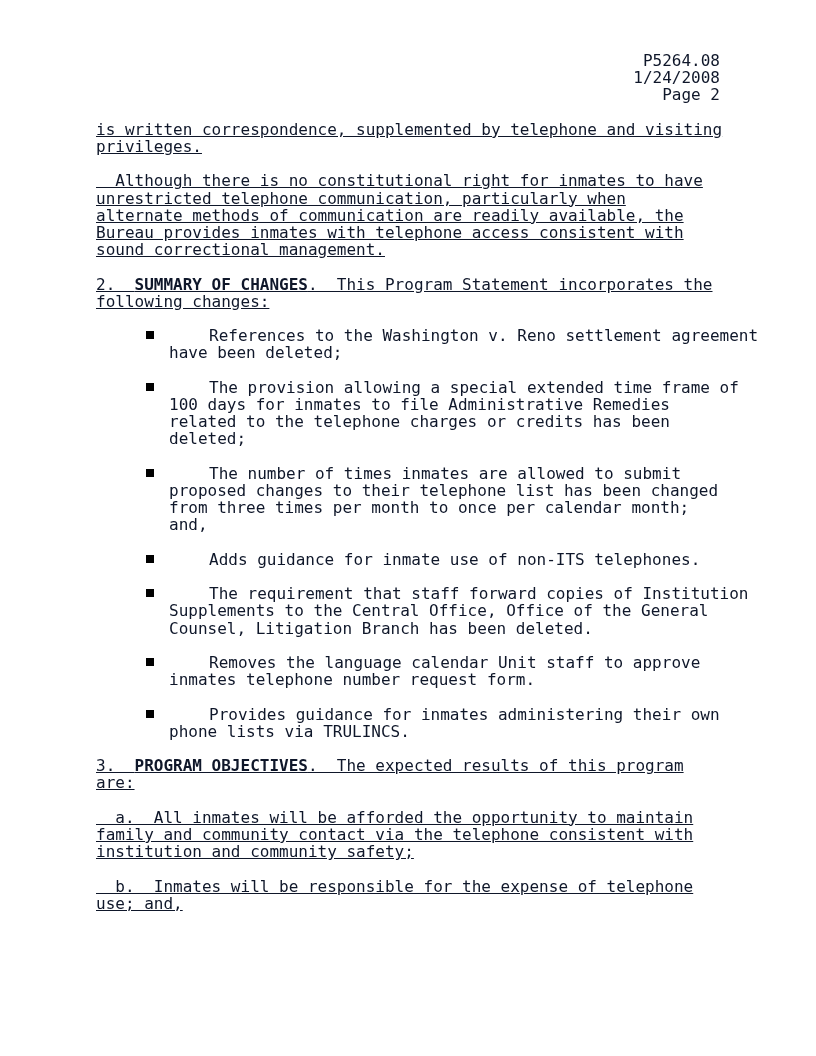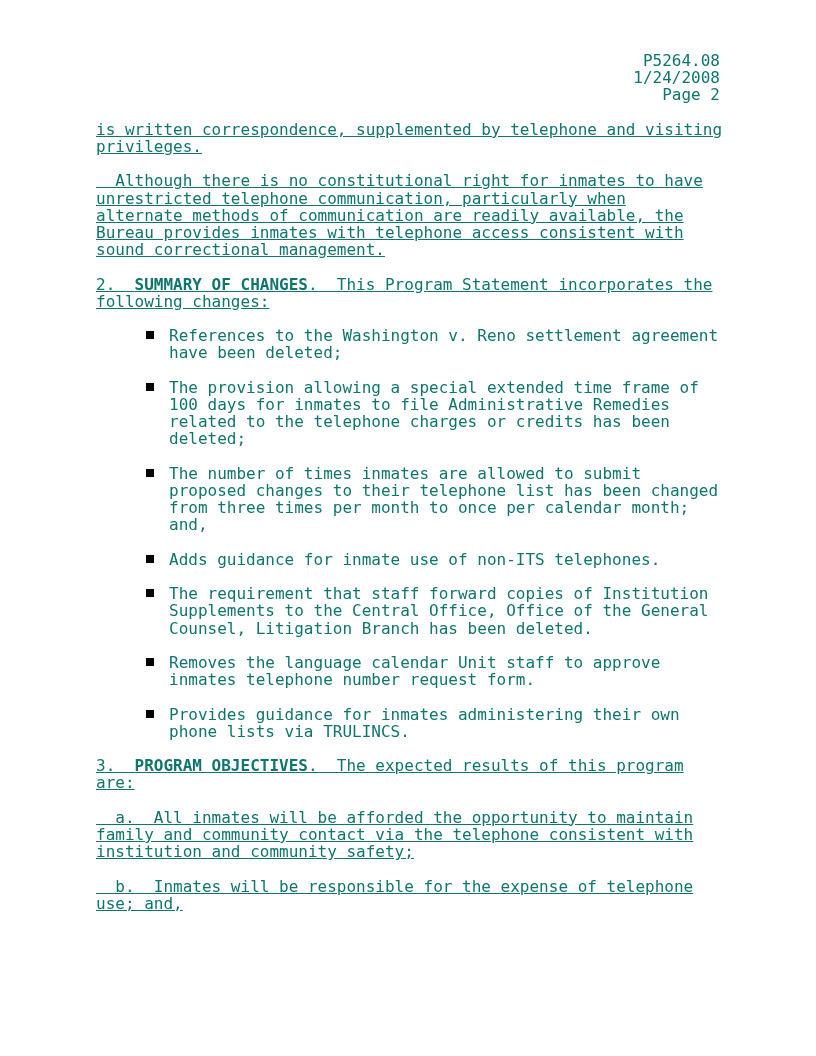--- a/index.html
+++ b/index.html
@@ -7,21 +7,21 @@
     padding: 0;
     background: #ffffff;
   }
   .page {
     position: relative;
     width: 816px;
     height: 1056px;
     box-sizing: border-box;
     padding: 52px 96px 8px 96px;
     background: #ffffff;
-    color: #0f766e;
+    color: #0f172a;
     font-family: "DejaVu Sans Mono", "Liberation Mono", monospace;
     font-size: 16px;
     line-height: 17.2px;
     overflow: hidden;
   }
   .header {
     text-align: right;
     margin: 0 0 17.2px 0;
     white-space: pre;
   }
@@ -43,20 +43,21 @@
   .marker {
     position: absolute;
     left: 50px;
     top: 4px;
     width: 8px;
     height: 8px;
     background: #000000;
   }
   .btext {
     white-space: pre;
+    margin-left: 40px;
   }
 </style>
 </head>
 <body>
 
 <div class="page">
 
   <div class="header"><div>P5264.08</div><div>1/24/2008</div><div>Page 2</div></div>
 
   <div class="para">is written correspondence, supplemented by telephone and visiting

